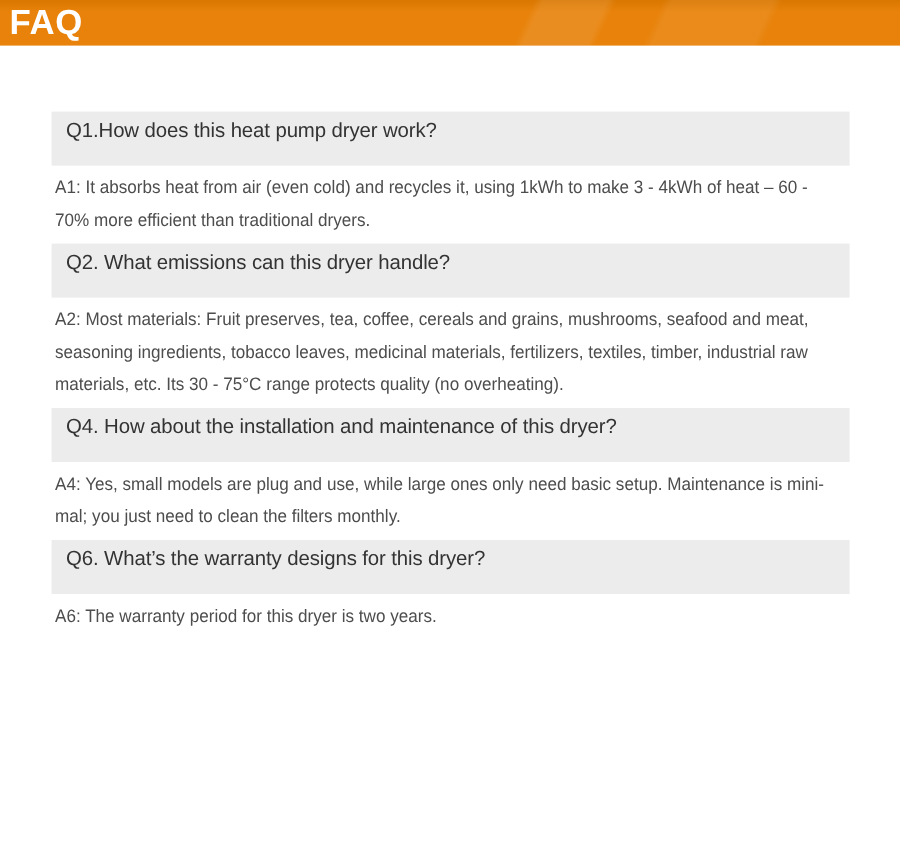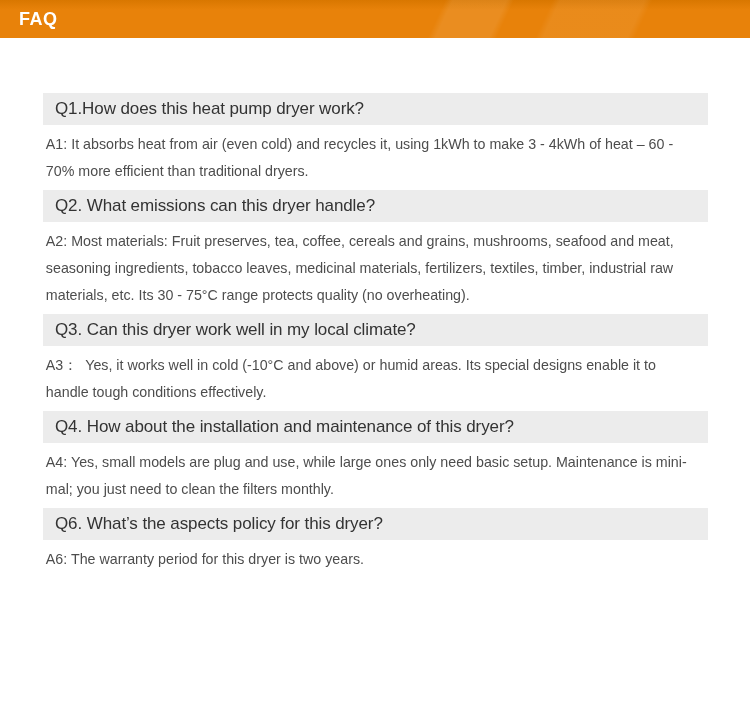--- a/index.html
+++ b/index.html
@@ -27,36 +27,36 @@
     height: 38px;
     background:
       linear-gradient(115deg, rgba(255,255,255,0) 58%, rgba(255,255,255,0.09) 59%, rgba(255,255,255,0.09) 66%, rgba(255,255,255,0) 67%),
       linear-gradient(115deg, rgba(255,255,255,0) 72%, rgba(255,255,255,0.07) 73%, rgba(255,255,255,0.07) 84%, rgba(255,255,255,0) 85%),
       linear-gradient(180deg, #d97700 0%, var(--accent-orange) 26%, var(--accent-orange) 100%);
     display: flex;
     align-items: center;
   }
   .header-title {
     color: var(--header-text);
-    font-size: 18px;
+    font-size: 29px;
     font-weight: bold;
     letter-spacing: 0.5px;
-    padding-left: 19px;
+    padding-left: 8px;
     line-height: 38px;
   }
 
   .content {
     padding: 55px 42px 0 43px;
   }
 
   .faq-section { margin-bottom: 6px; }
 
   .question-bar {
     background: var(--question-bar-bg);
-    height: 32px;
+    height: 45px;
     line-height: 32px;
     padding: 0 12px;
     overflow: hidden;
   }
   .question-text {
     color: var(--question-text);
     font-size: 17px;
     letter-spacing: -0.1px;
     white-space: pre;
   }
@@ -94,38 +94,31 @@
 
     <div class="faq-section">
       <div class="question-bar">
         <span class="question-text">Q2. What emissions can this dryer handle?</span>
       </div>
       <div class="answer-text">A2: Most materials: Fruit preserves, tea, coffee, cereals and grains, mushrooms, seafood and meat,
 seasoning ingredients, tobacco leaves, medicinal materials, fertilizers, textiles, timber, industrial raw
 materials, etc. Its 30 - 75°C range protects quality (no overheating).</div>
     </div>
 
-    <div class="faq-section">
-      <div class="question-bar">
-        <span class="question-text">Q3. Can this dryer work well in my local climate?</span>
-      </div>
-      <div class="answer-text">A3：  Yes, it works well in cold (-10°C and above) or humid areas. Its special designs enable it to
-handle tough conditions effectively.</div>
-    </div>
 
     <div class="faq-section">
       <div class="question-bar">
         <span class="question-text">Q4. How about the installation and maintenance of this dryer?</span>
       </div>
       <div class="answer-text">A4: Yes, small models are plug and use, while large ones only need basic setup. Maintenance is mini-
 mal; you just need to clean the filters monthly.</div>
     </div>
 
 
     <div class="faq-section">
       <div class="question-bar">
-        <span class="question-text">Q6. What’s the aspects policy for this dryer?</span>
+        <span class="question-text">Q6. What’s the warranty designs for this dryer?</span>
       </div>
       <div class="answer-text">A6: The warranty period for this dryer is two years.</div>
     </div>
 
   </div>
 </div>
 
 </body></html>

